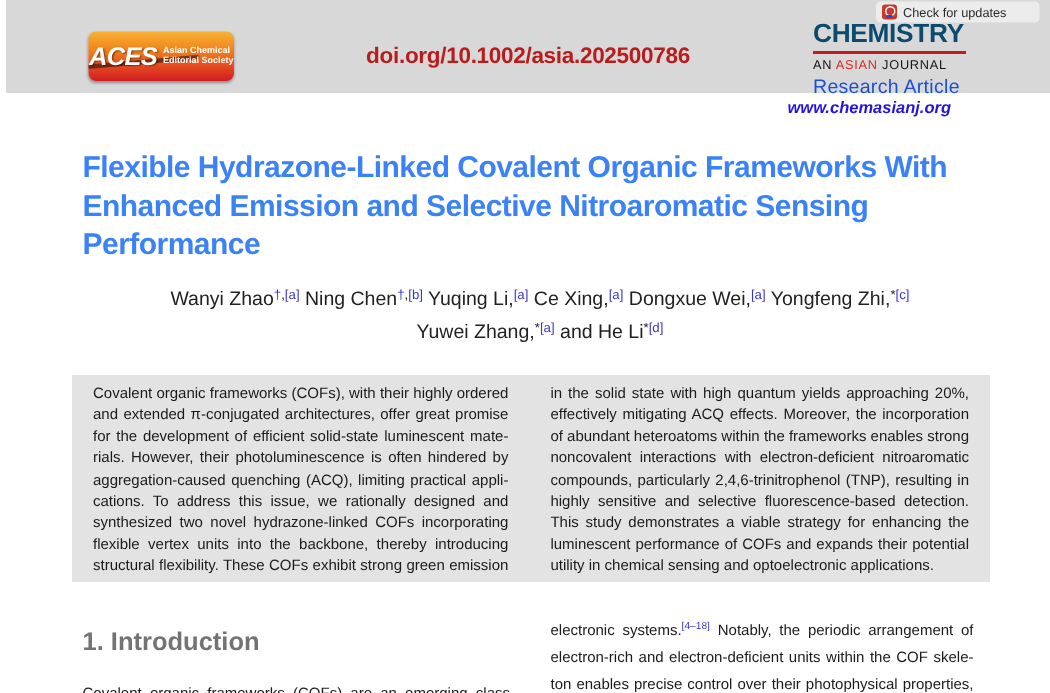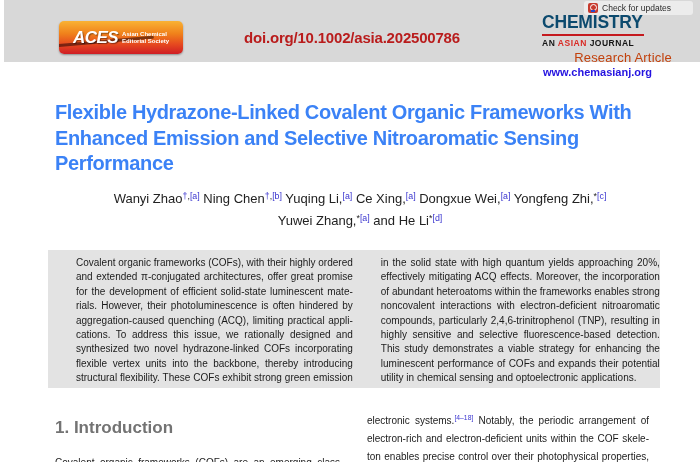--- a/index.html
+++ b/index.html
@@ -4,21 +4,21 @@
 <style>
   * { margin:0; padding:0; box-sizing:border-box; }
   html,body { background:#ffffff; }
   .page {
     position:relative; width:700px; height:462px; overflow:hidden;
     background:#ffffff; font-family:"Liberation Sans", sans-serif; color:#1c1c1c;
   }
   
   .band { position:absolute; left:4px; right:0; top:0; height:62px; background:#d8d8d8; }
   .aces-logo {
-    position:absolute; left:55px; top:21px; width:124px; height:33px;
+    position:absolute; left:55px; top:21px; width:97px; height:33px;
     border-radius:5px; overflow:hidden;
     background:linear-gradient(180deg,#f9b234 0%,#f0821b 38%,#e64a1f 70%,#cf1d24 100%);
     box-shadow:0 1px 2px rgba(0,0,0,.35);
     display:flex; align-items:center; justify-content:center; gap:4px;
   }
   .aces-logo::after {
     content:""; position:absolute; left:-4px; top:58%; width:80%; height:3px;
     background:rgba(35,8,5,.55); transform:rotate(-5deg); border-radius:2px;
   }
   .aces-acronym {
@@ -26,48 +26,48 @@
     text-shadow:1px 1px 1px rgba(0,0,0,.4); position:relative; z-index:1;
   }
   .aces-society { color:#fff; font-weight:bold; font-size:6px; line-height:7px; position:relative; z-index:1; }
   .doi {
     position:absolute; left:0; right:0; top:29px; text-align:center;
     font-size:15px; font-weight:bold; color:#b91c1c; letter-spacing:-.2px;
   }
   .journal { position:absolute; left:538px; top:12px; width:130px; }
   .j-name { font-size:17.5px; font-weight:bold; color:#0c4a6e; letter-spacing:-.2px; }
   .j-underline { width:102px; height:2px; background:#c51a1f; margin-top:1px; }
-  .j-sub { margin-top:2px; font-size:8.5px; font-weight:bold; letter-spacing:.5px; color:#141414; }
+  .j-sub { margin-top:2px; font-size:8.5px; font-weight:normal; letter-spacing:.5px; color:#141414; }
   .j-sub .accent { color:#d92b25; }
-  .j-type { margin-top:2px; font-size:13px; color:#c2410c; letter-spacing:.2px;text-align:right; }
+  .j-type { margin-top:2px; font-size:13px; color:#1d4ed8; letter-spacing:.2px; }
   .crossmark {
     position:absolute; right:7px; top:1px; height:14px; padding:0 22px 0 4px;
     background:#ececec; border-radius:3px; display:flex; align-items:center; gap:4px;
     font-size:8.5px; color:#2b2b2b; cursor:pointer;
   }
   .cm-icon { position:relative; width:10px; height:10px; border-radius:2px; background:#c63a2e; flex:0 0 auto; }
   .cm-icon::before {
     content:""; position:absolute; left:2px; top:1px; width:5px; height:5px;
     border:1px solid #fff; border-radius:50%; background:#c63a2e;
   }
   .cm-icon::after { content:""; position:absolute; left:3px; bottom:1px; width:4px; height:2px; background:#2a48c9; }
   .site-link {
-    position:absolute; right:48px; top:66px; font-size:11px; font-weight:bold;
-    color:#2412e0; text-decoration:none;
+    position:absolute; right:66px; top:66px; font-size:11px; font-weight:bold;
+    color:#2412e0; text-decoration:none;font-style:italic;
   }
   
   .title { position:absolute; left:55px; top:100px; width:600px; font-size:20px;
     font-weight:bold; color:#3b82f6; line-height:25.5px; letter-spacing:-.35px; }
   .authors { position:absolute; left:55px; top:187px; width:610px; font-size:13px;
     color:#222; line-height:19.5px;text-align:center; }
   .sup { font-size:68%; vertical-align:4px; color:#3a35cf; }
   .sup.dark { color:#1c1c1c; }
   
   .abstract { position:absolute; left:48px; top:250px; width:612px; height:138px;
-    background:#e3e3e3; display:flex; gap:28px; padding:6px 28px; }
+    background:#e3e3e3; display:flex; gap:28px; padding:6px 14px; }
   .abs-col { width:282px; font-size:10px; line-height:14.4px; color:#1b1b1b; }
   
   .intro-left { position:absolute; left:55px; top:418px; width:285px; }
   .sec-heading { font-size:17px; font-weight:bold; color:#737373; }
   .intro-left .para { margin-top:16px; font-size:10px; line-height:18px; color:#1b1b1b; }
   .intro-right { position:absolute; left:367px; top:409px; width:282px;
     font-size:10px; line-height:18px; color:#1b1b1b; }
   
   .justify-all .jline, .justify-except-last .jline {
     text-align:justify; text-align-last:justify; white-space:nowrap; overflow:hidden;

